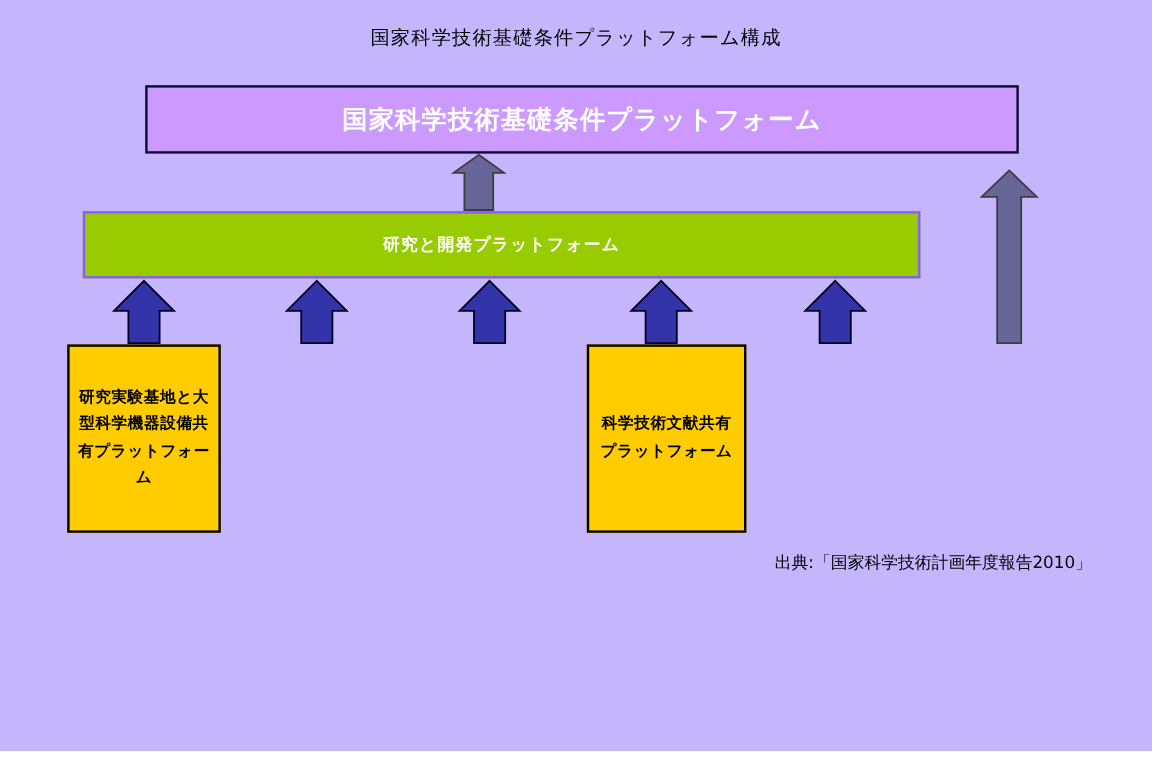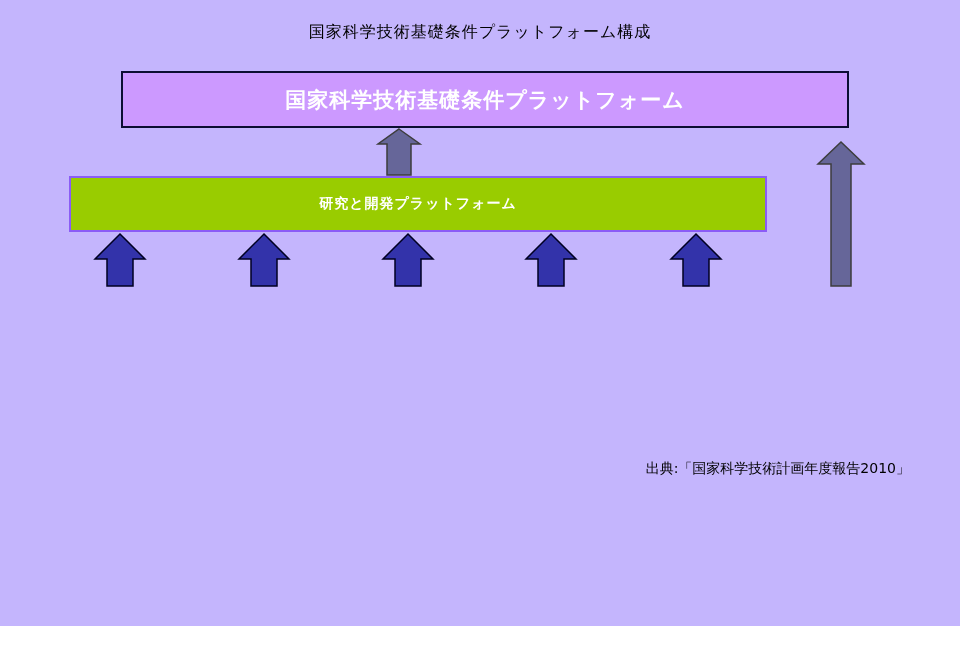--- a/index.html
+++ b/index.html
@@ -111,20 +111,26 @@
   <div class="title">国家科学技術基礎条件プラットフォーム構成</div>
 
   <div class="box top-box">
     <span>国家科学技術基礎条件プラットフォーム</span>
   </div>
 
   <div class="box rd-box">
     <span>研究と開発プラットフォーム</span>
   </div>
 
+  <div class="box platform-box" style="left:56px;width:128px">
+    <span>研究実験基地と大型科学機器設備共有プラットフォーム</span>
+  </div>
+  <div class="box platform-box" style="left:489px;width:133px">
+    <span>科学技術文献共有プラットフォーム</span>
+  </div>
 
   <svg class="arrows" viewBox="0 0 960 650" xmlns="http://www.w3.org/2000/svg">
 
     <polygon class="arrow-slate" points="399,129 420,144 411,144 411,175 387,175 387,144 378,144"></polygon>
 
     <polygon class="arrow-slate" points="841,142 864,164 851,164 851,286 831,286 831,164 818,164"></polygon>
 
     <polygon class="arrow-navy" points="120,234 145,259 133,259 133,286 107,286 107,259 95,259"></polygon>
     <polygon class="arrow-navy" points="264,234 289,259 277,259 277,286 251,286 251,259 239,259"></polygon>
     <polygon class="arrow-navy" points="408,234 433,259 421,259 421,286 395,286 395,259 383,259"></polygon>

